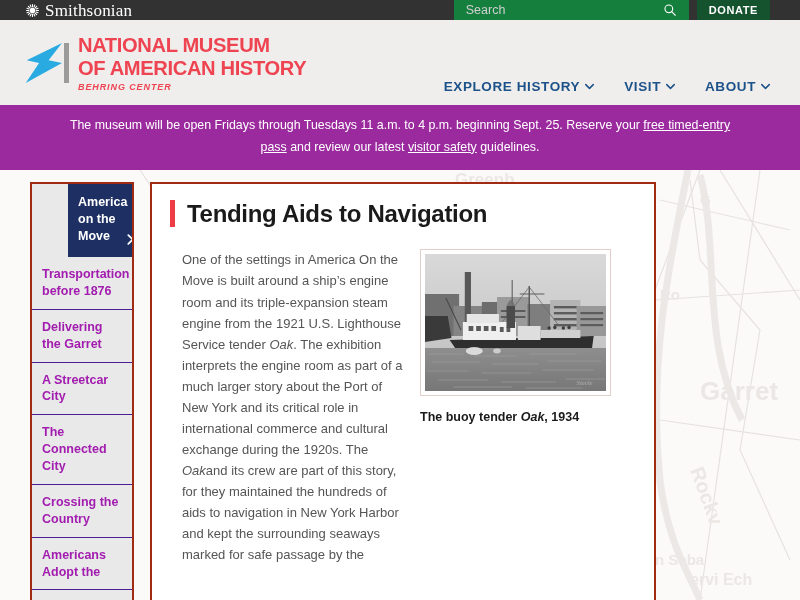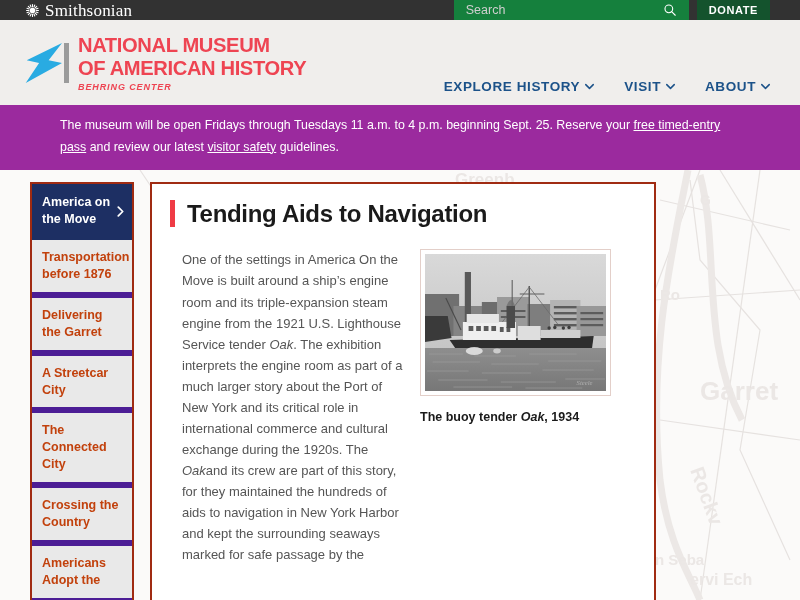--- a/index.html
+++ b/index.html
@@ -100,21 +100,21 @@
     margin-top: 47px;
   }
   .chev-dn { width: 9px; height: 7px; display:block; }
 
   
   .alert {
     position: relative; z-index: 5;
     background: #9b2a9e;
     color: #ffffff;
     padding: 10px 60px 12px;
-    text-align: left;
+    text-align: center;
     font-size: 12.4px;
     line-height: 1.75;
   }
   .alert a { color: #ffffff; text-decoration: underline; }
 
   
   .main-area {
     position: relative; z-index: 5;
     height: 426px;
     padding: 12px 0 0 30px;
@@ -128,30 +128,31 @@
     width: 104px; flex: none;
     border: 2px solid #a02b12;
     background: #e9e9e9;
     align-self: stretch;
     margin-bottom: -12px;
     overflow: hidden;
   }
   .side-item {
     padding: 9px 10px;
     font-size: 12.5px; font-weight: bold;
-    color: #c2410c;
+    color: #a21caf;
     line-height: 1.35;
-    border-bottom: 6px solid #4c1d95;
+    border-bottom: 1px solid #4c1d95;
   }
   .side-item.active {
     background: #1d2f63;
     color: #ffffff;
     border-bottom: none;
-    display: flex; align-items: center;
+    display: flex; align-items: flex-end;
     padding: 10px 8px 12px 10px;
+    margin-left: 36px;
   }
   .side-item.active .lbl { flex: 1; }
   .chev-rt { width: 7px; height: 11px; flex: none; margin-top: 1px; }
 
   
   .content {
     flex: 1;
     max-width: 506px;
     background: #ffffff;
     border: 2px solid #a02b12;

